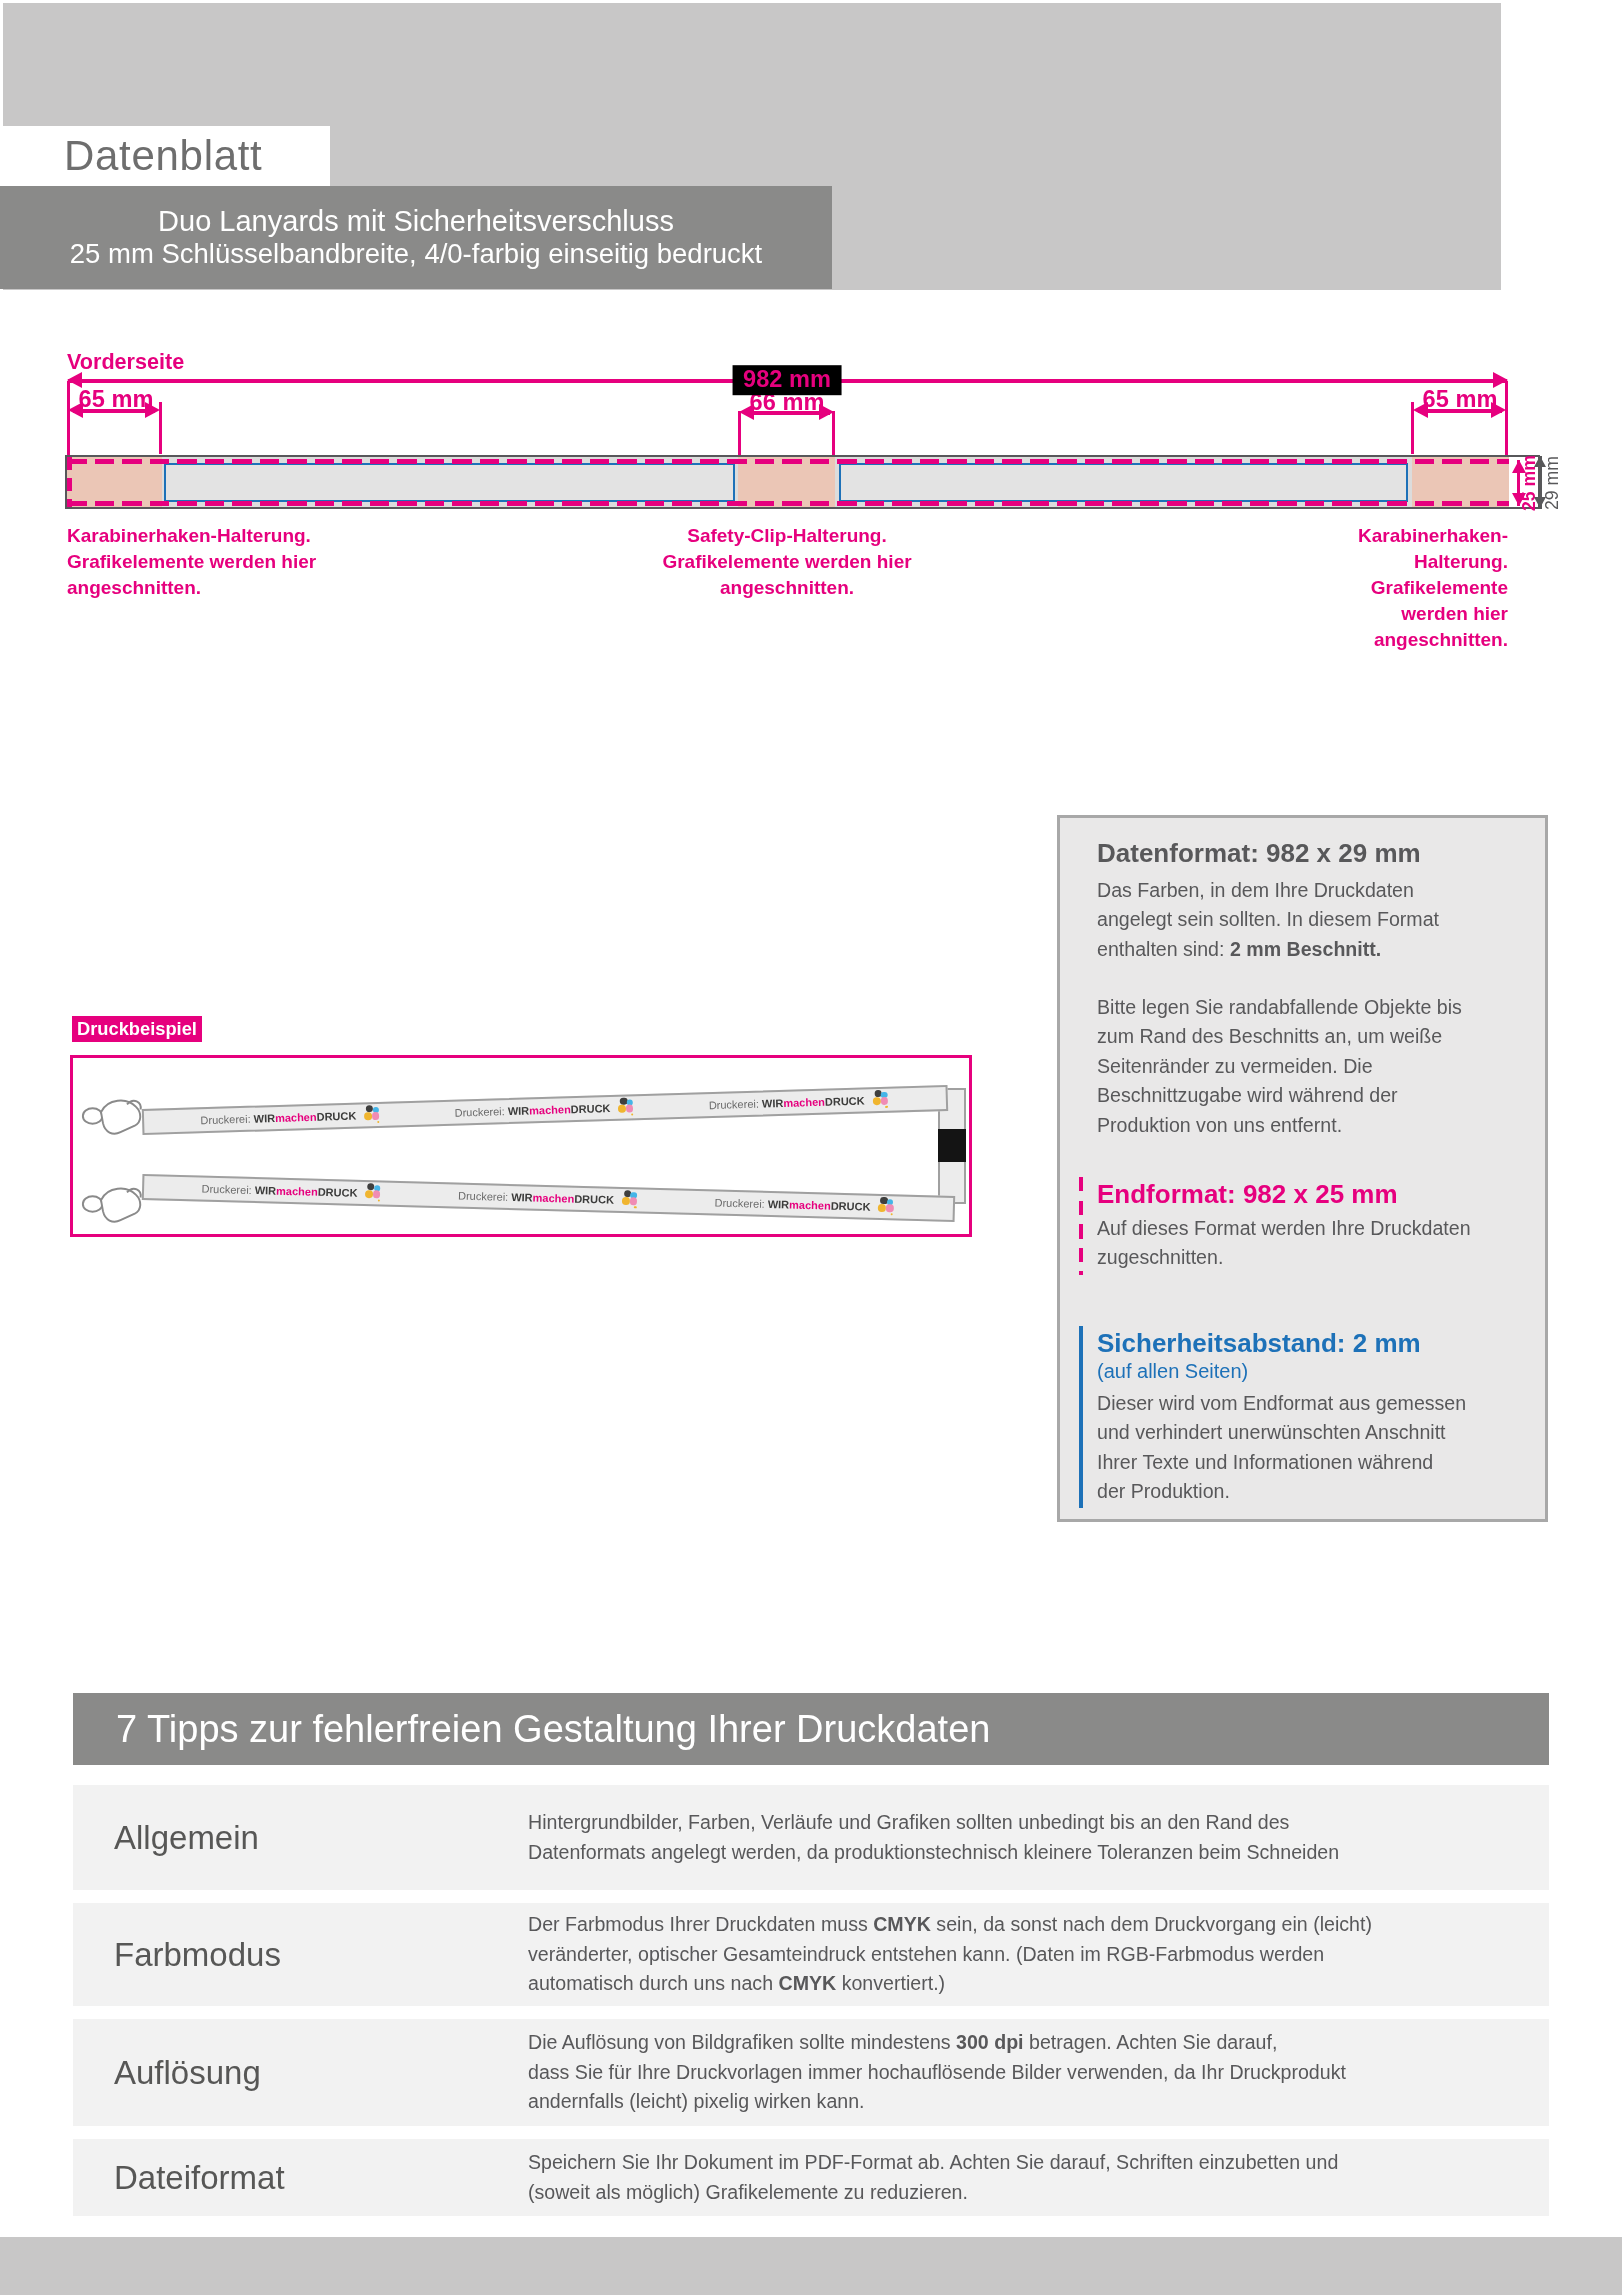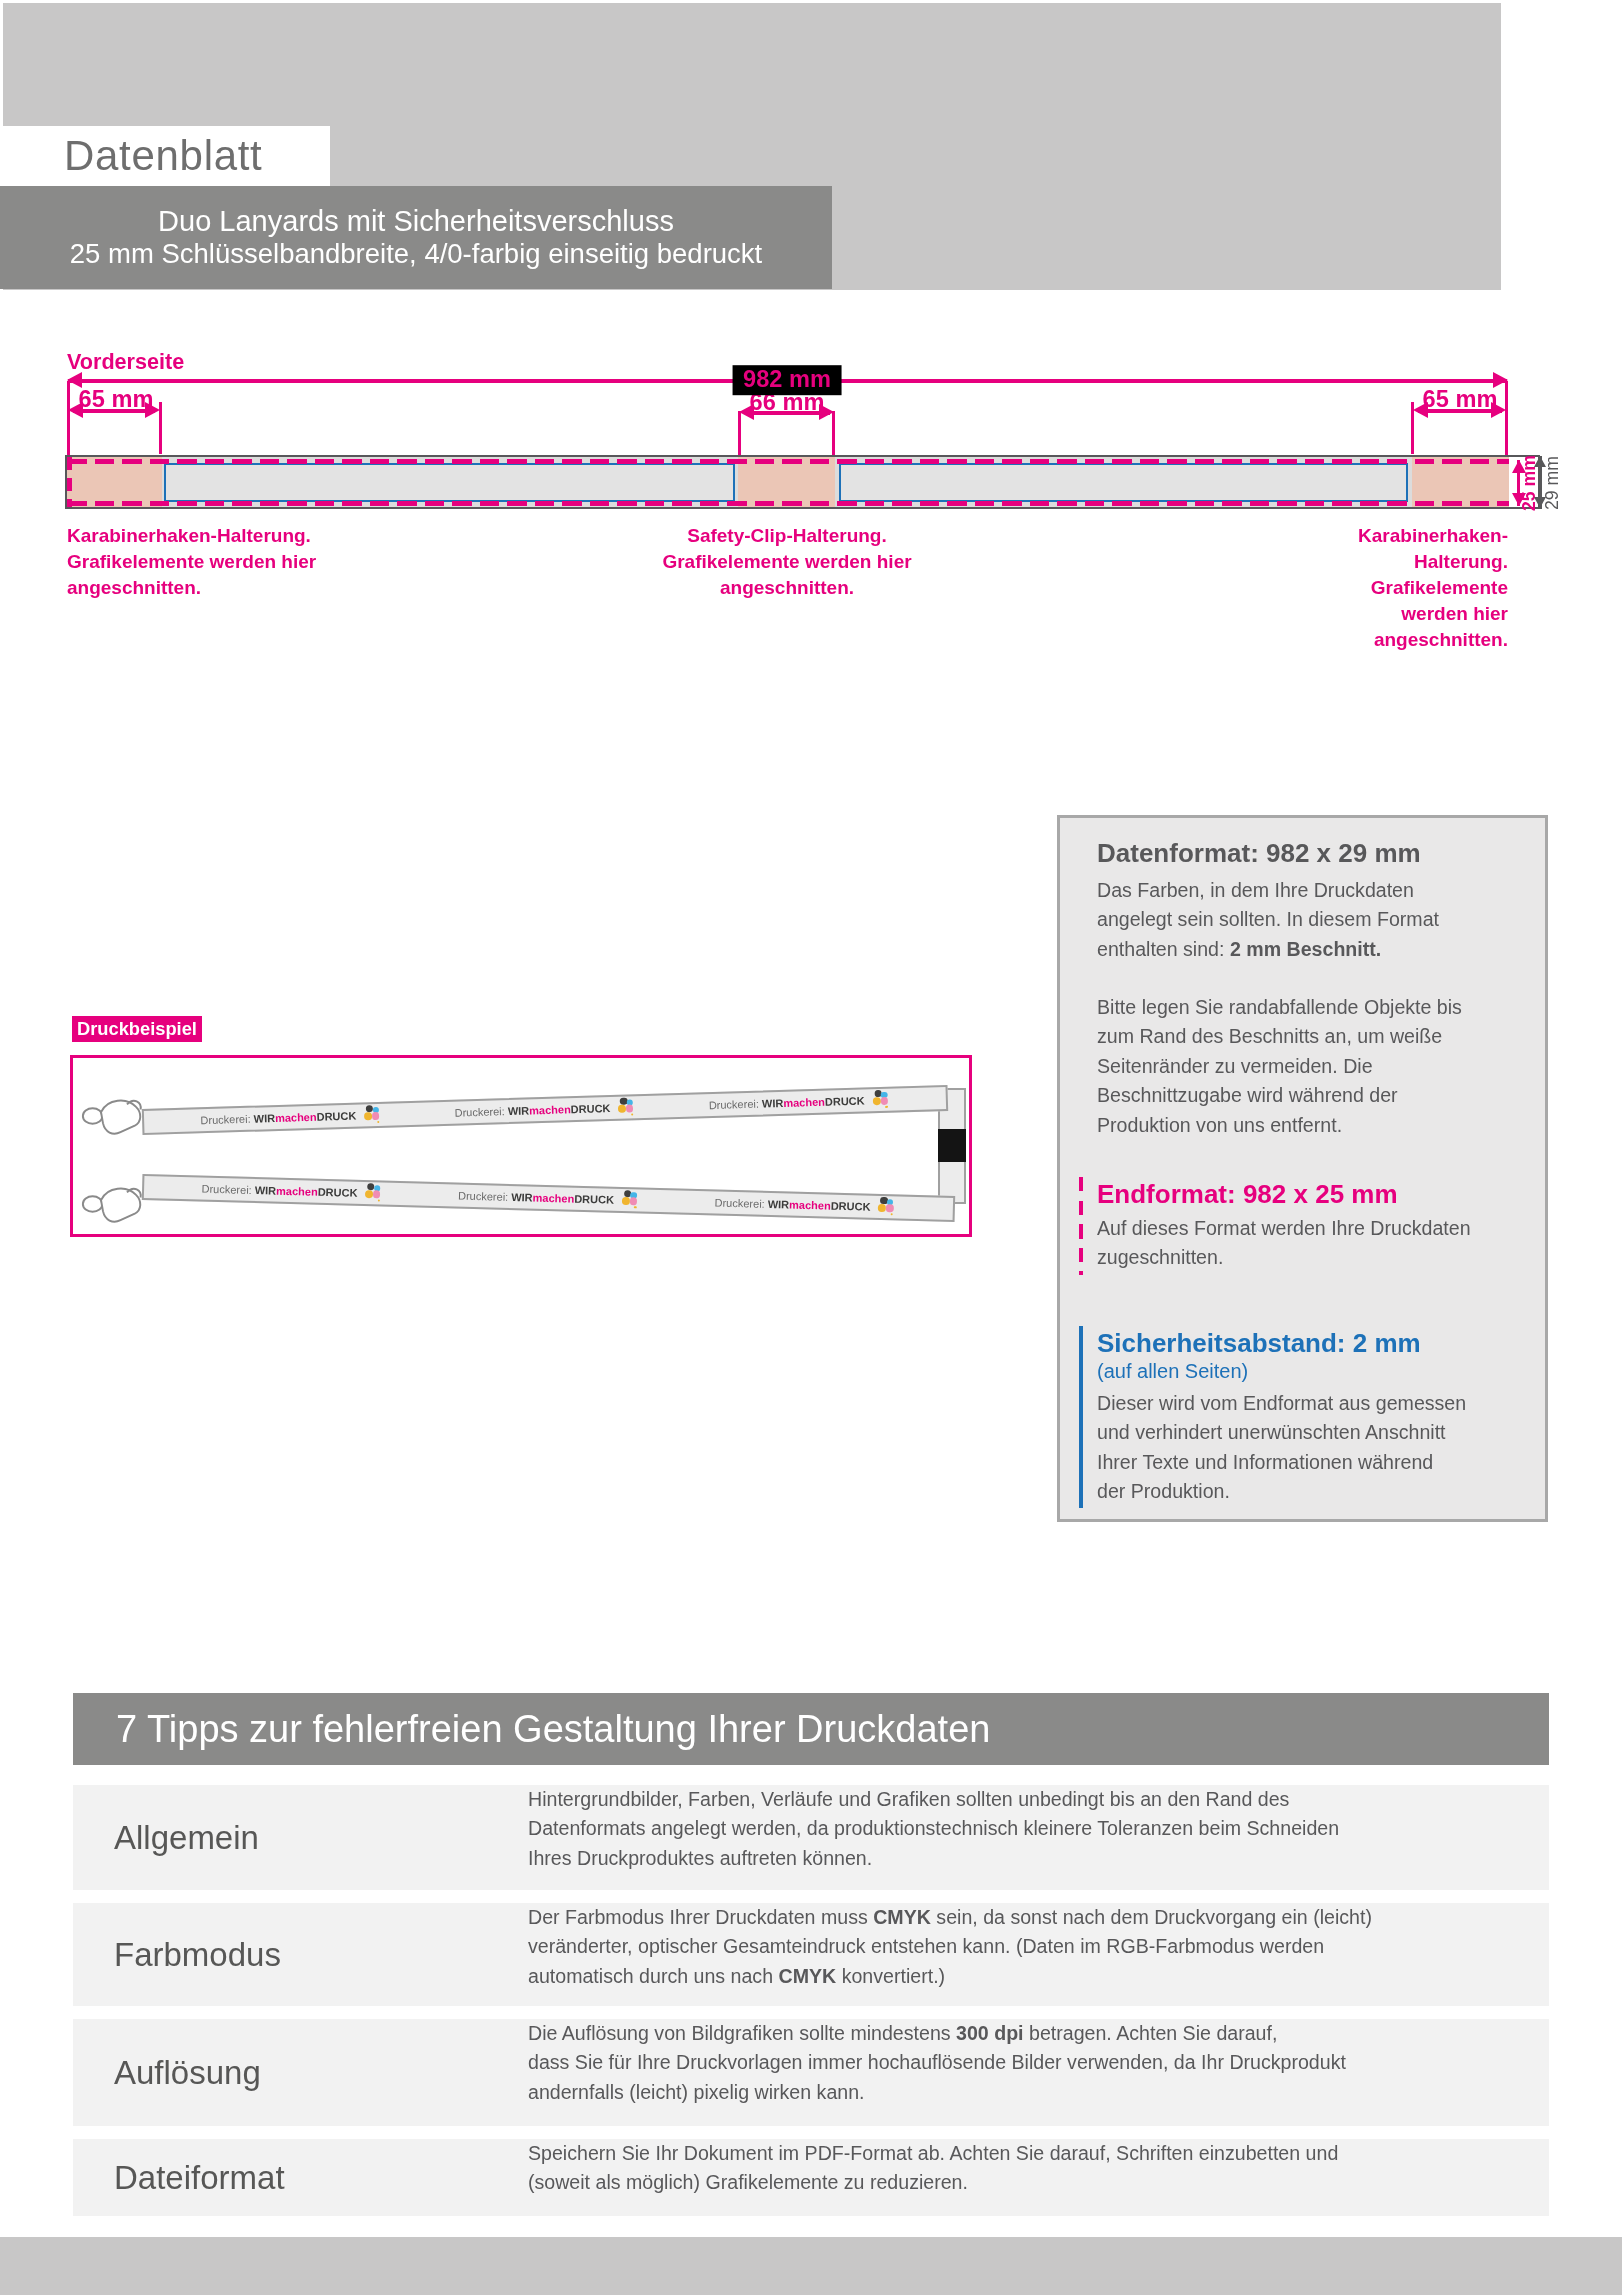--- a/index.html
+++ b/index.html
@@ -84,21 +84,21 @@
         background:repeating-linear-gradient(180deg,var(--magenta) 0 14.4px,transparent 14.4px 23.6px);}
   .ib-blue-v{position:absolute;left:19px;width:3.9px;background:var(--blue);}
 
   
   .tips-header{position:absolute;left:73px;top:1693px;width:1476px;height:72px;background:var(--dark-gray-band);
         display:flex;align-items:center;padding-left:43px;box-sizing:border-box;color:#fff;font-size:38px;}
   .tip-row{position:absolute;left:73px;width:1476px;background:var(--row-fill);}
   .tip-row .row-label{position:absolute;left:41px;top:0;height:100%;display:flex;align-items:center;
         font-size:33px;color:#575756;}
   .tip-row .row-body{position:absolute;left:455px;top:0;height:100%;display:flex;flex-direction:column;
-        font-size:19.6px;line-height:29.4px;color:var(--text-gray);}
+        justify-content:center;font-size:19.6px;line-height:29.4px;color:var(--text-gray);}
   .row-body div{white-space:nowrap;}
 
   .footer-band{position:absolute;left:0;top:2237px;width:1623px;height:59px;background:var(--light-gray-block);}
 </style>
 </head>
 <body>
 
 <div class="page">
 
   <div class="top-gray"></div>
@@ -297,21 +297,20 @@
 
   <div class="tips-header">
     <span>7 Tipps zur fehlerfreien Gestaltung Ihrer Druckdaten</span>
   </div>
 
   <div class="tip-row" style="top:1785px;height:105px;">
     <div class="row-label">Allgemein</div>
     <div class="row-body">
       <div>Hintergrundbilder, Farben, Verläufe und Grafiken sollten unbedingt bis an den Rand des</div>
       <div>Datenformats angelegt werden, da produktionstechnisch kleinere Toleranzen beim Schneiden</div>
-      <div>Ihres Druckproduktes auftreten können.</div>
     </div>
   </div>
   <div class="tip-row" style="top:1903px;height:103px;">
     <div class="row-label">Farbmodus</div>
     <div class="row-body">
       <div>Der Farbmodus Ihrer Druckdaten muss <b>CMYK</b> sein, da sonst nach dem Druckvorgang ein (leicht)</div>
       <div>veränderter, optischer Gesamteindruck entstehen kann. (Daten im RGB-Farbmodus werden</div>
       <div>automatisch durch uns nach <b>CMYK</b> konvertiert.)</div>
     </div>
   </div>

